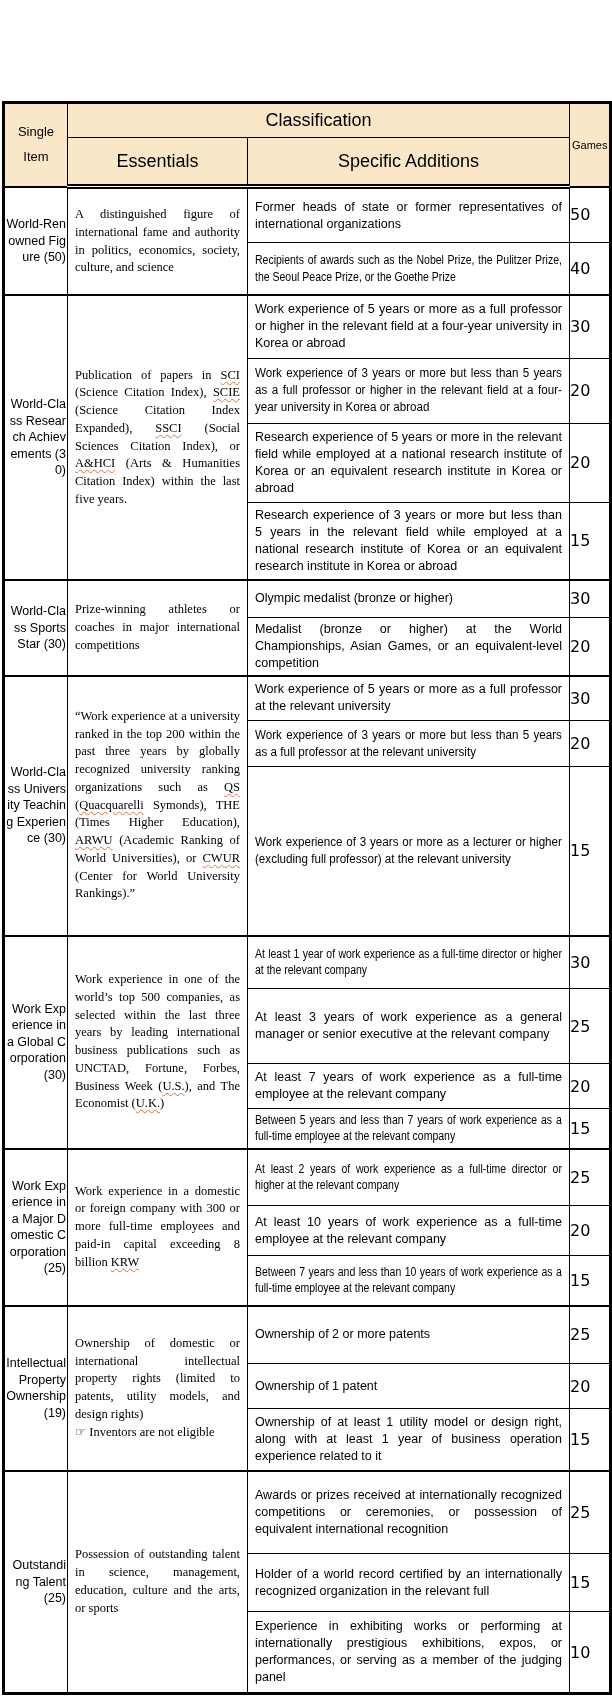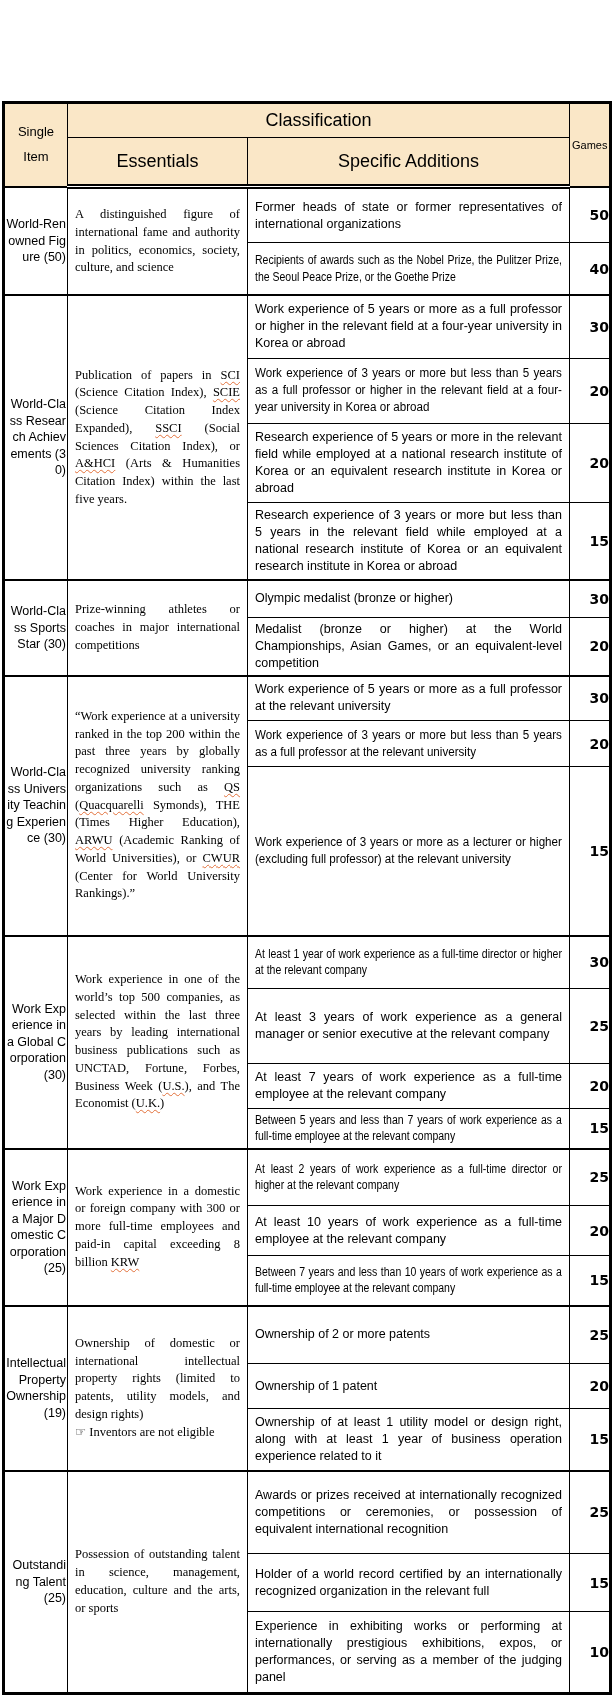--- a/index.html
+++ b/index.html
@@ -43,23 +43,23 @@
     white-space:pre-line;
     font-family:Liberation Serif, serif;
   }
   td.add-cell{
     font-size:12.5px;
     line-height:1.36;
     text-align:justify;
     padding:3px 7px;
   }
   td.score-cell{
-    text-align:right;
-    font-weight:bold;
-    font-size:14px;
+    text-align:left;
+    font-weight:normal;
+    font-size:16px;
     padding:0;
     font-family:"DejaVu Sans",sans-serif;
   }
   .sq{
     text-decoration:underline;
     text-decoration-style:wavy;
     text-decoration-color:#E2703A;
     text-decoration-thickness:1px;
     text-underline-offset:2px;
   }

